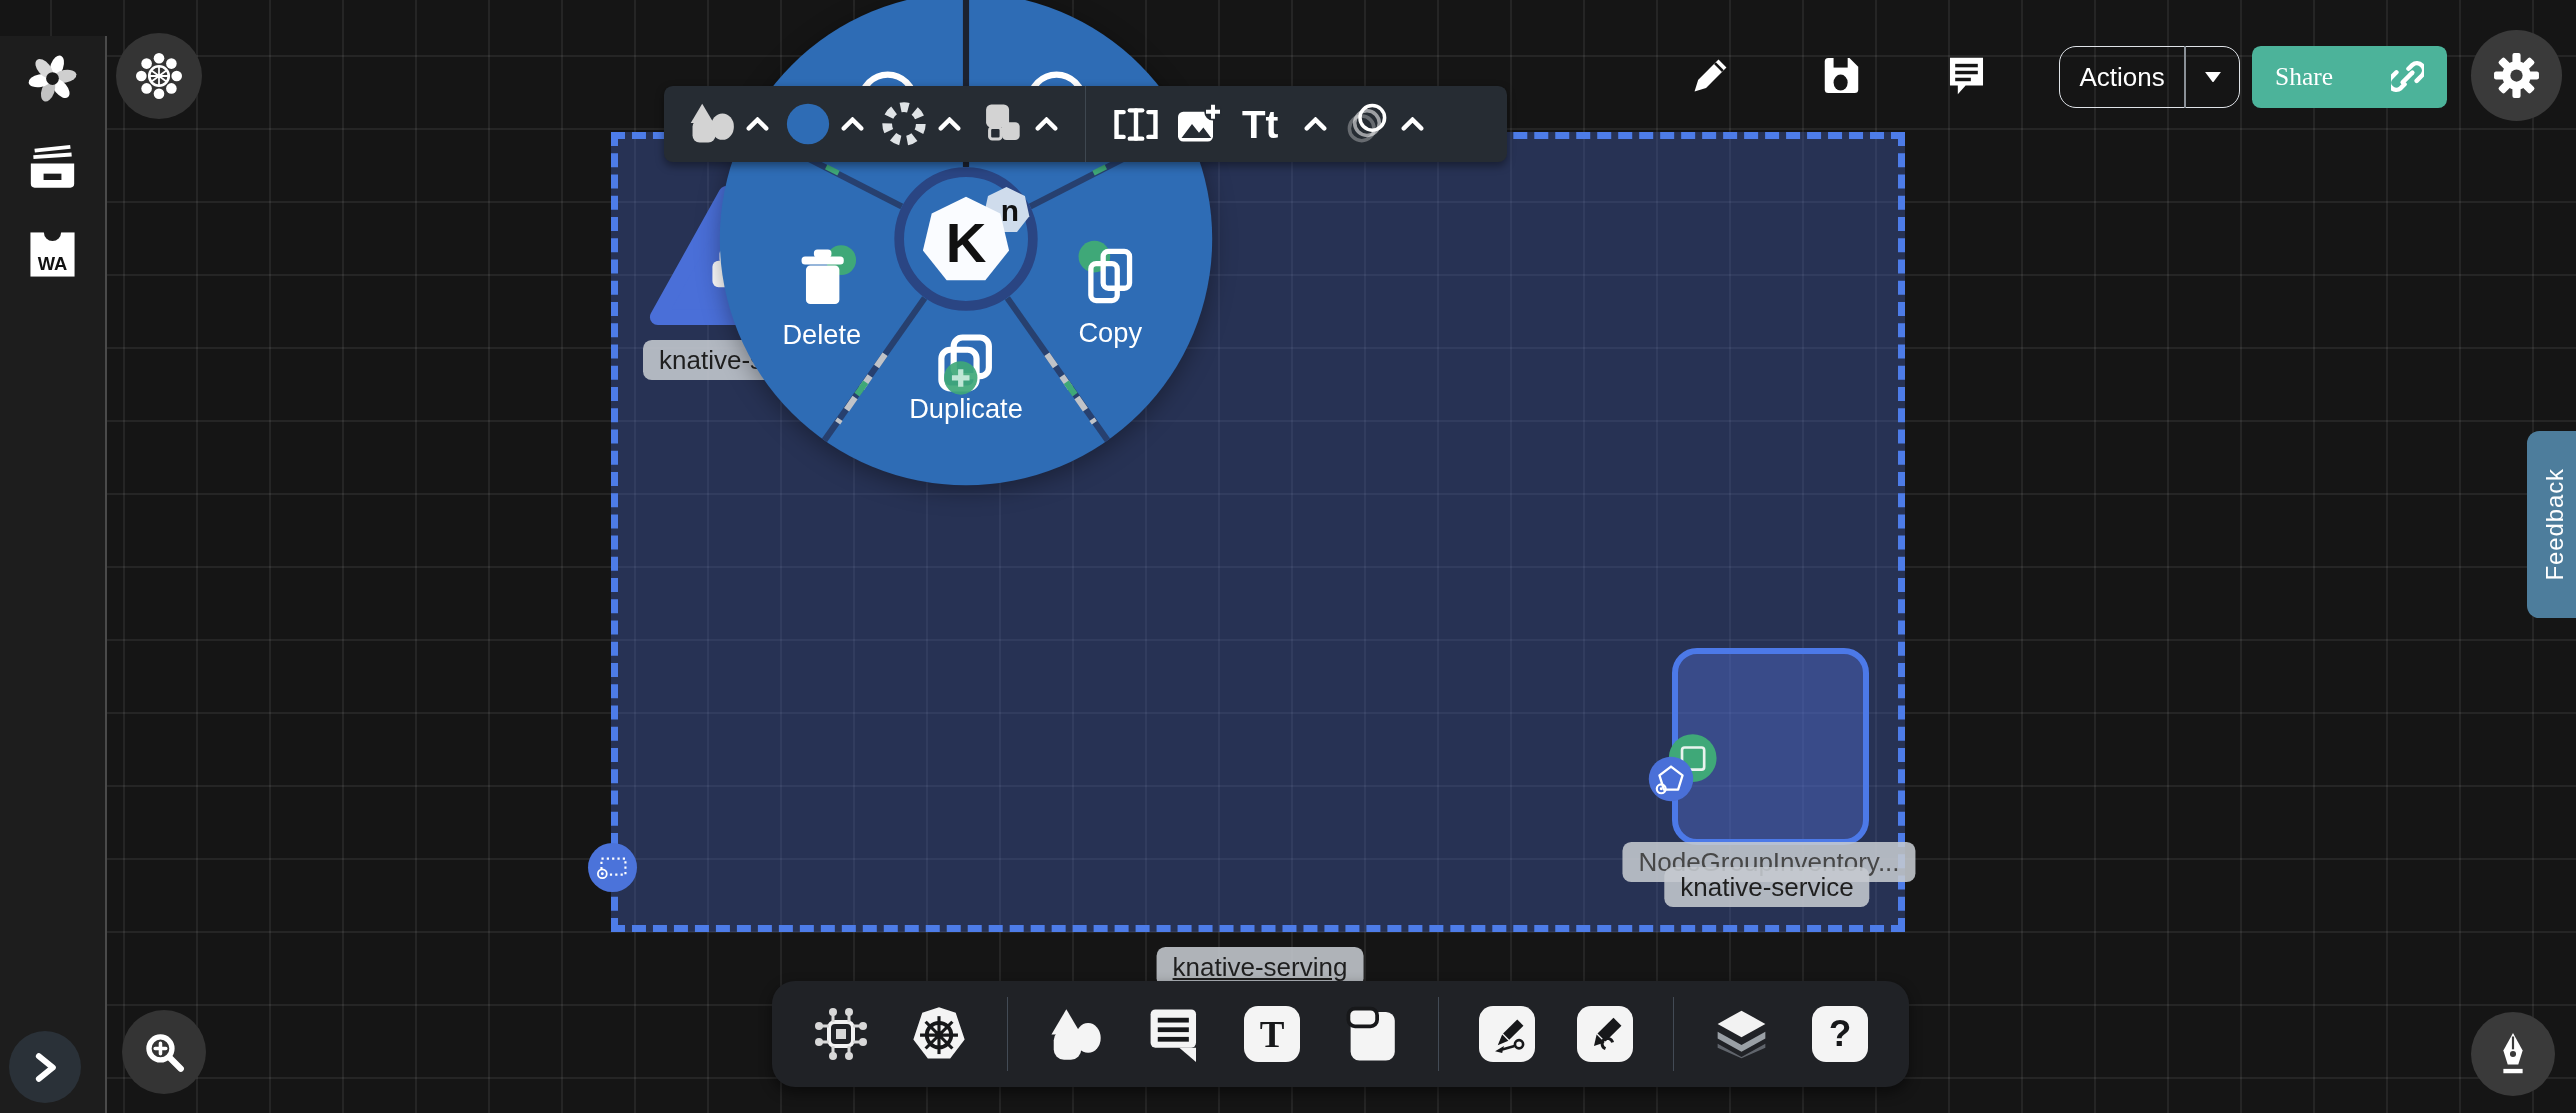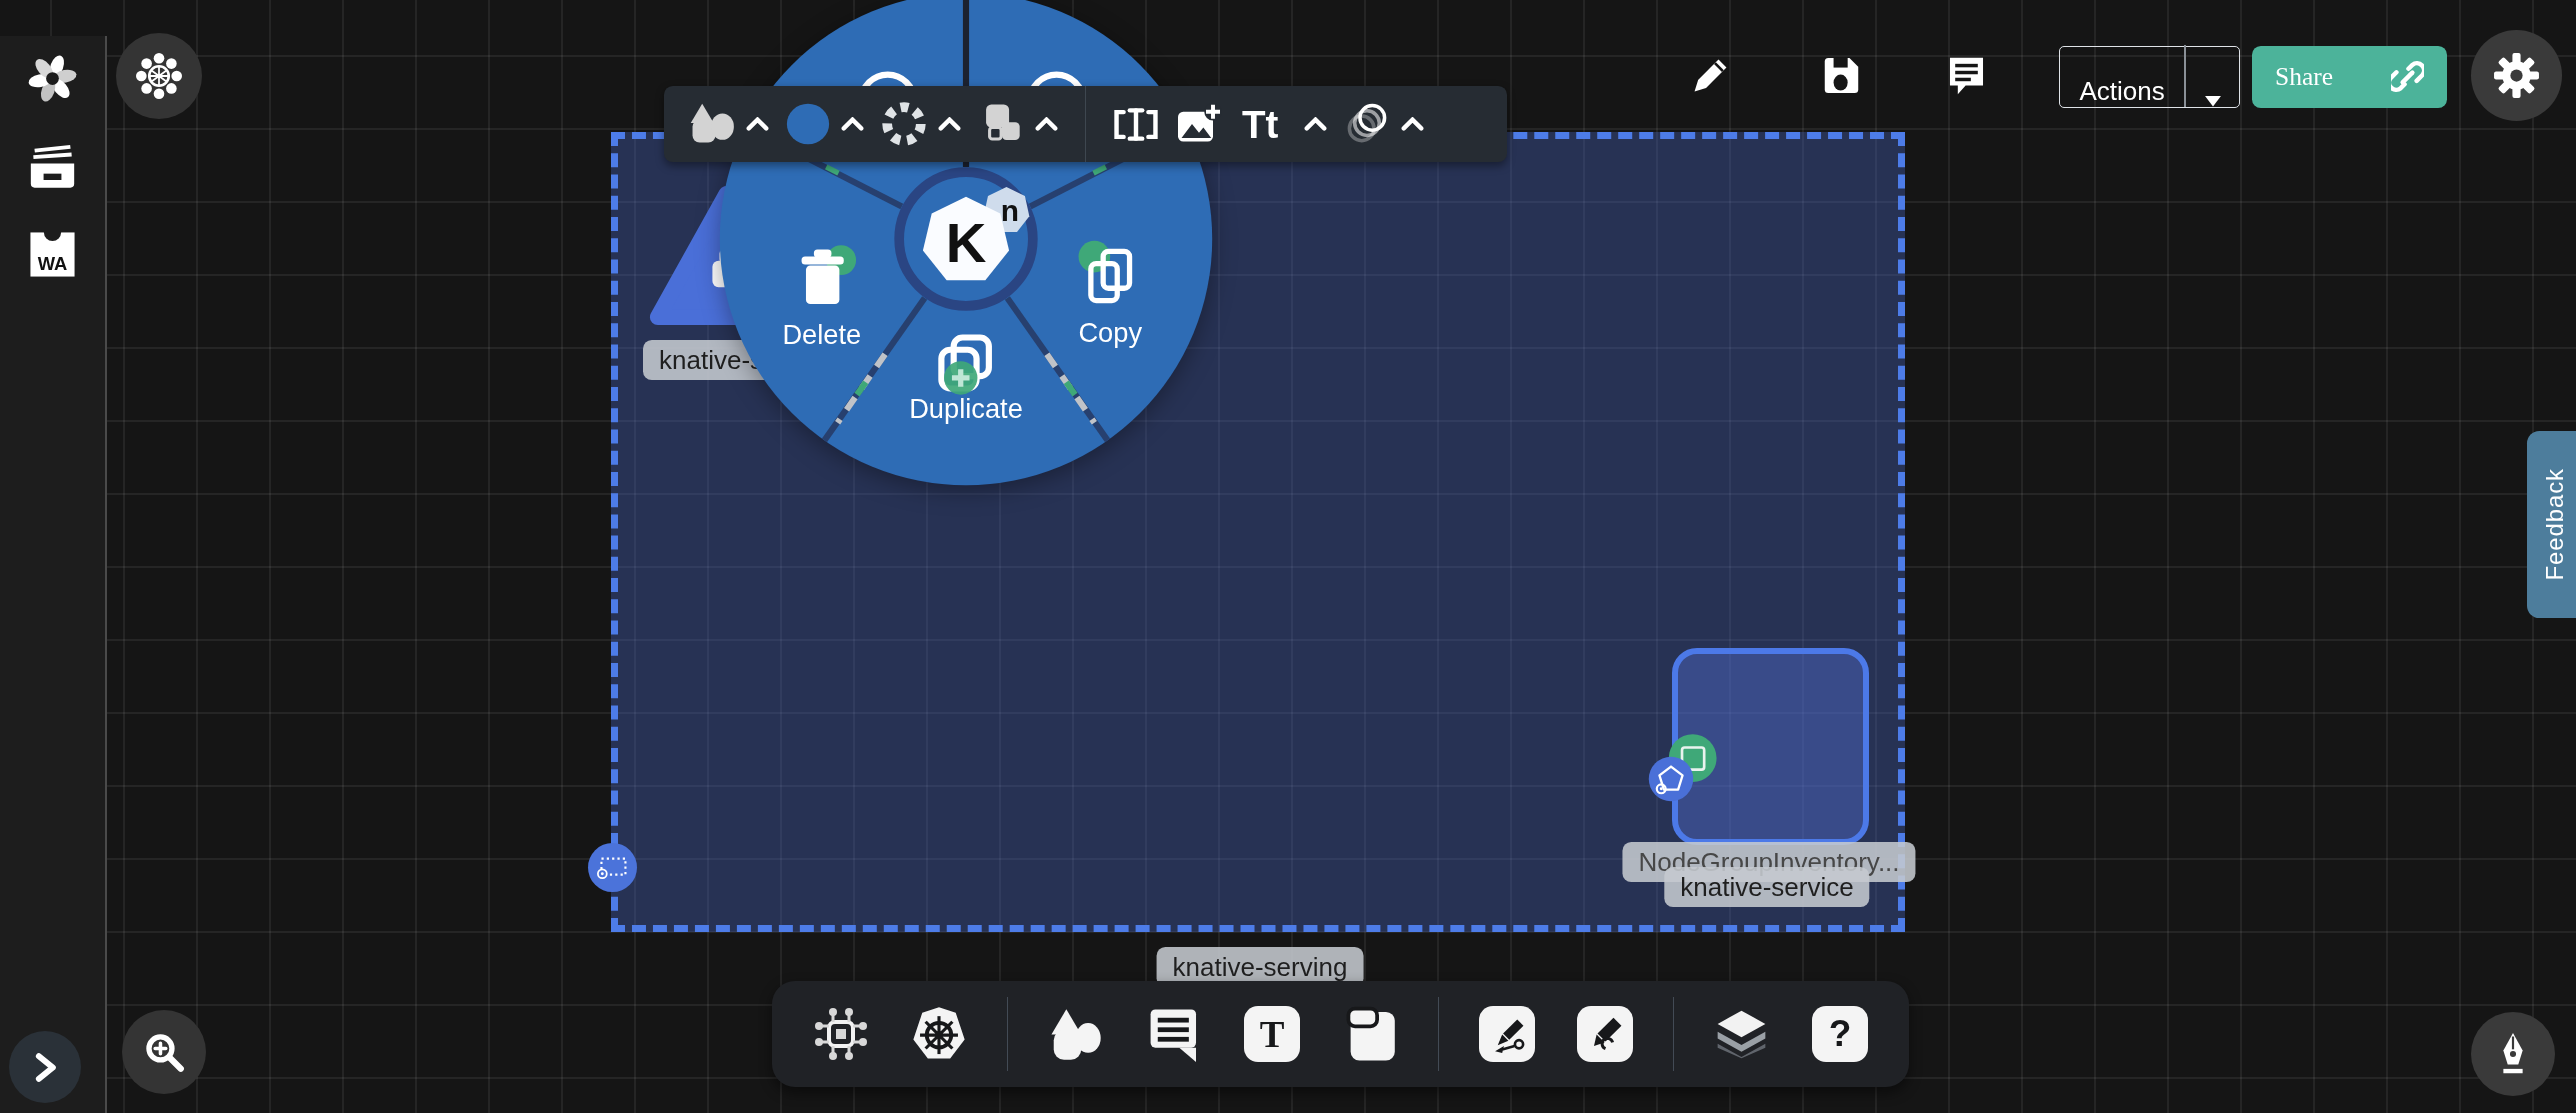--- a/index.html
+++ b/index.html
@@ -55,21 +55,21 @@
     box-shadow:0 3.5px 8.8px rgba(0,0,0,0.4);
   }
   .tb-btn { display:flex; align-items:center; gap:10.6px; cursor:pointer;justify-content:flex-end; }
   .tb-sep { width:1.8px; height:76px; background:#3e4750; margin:0 8.8px; flex:none; }
 
   
   .hdr-icon-btn { position:absolute; width:49px; height:49px; display:flex;
                   align-items:center; justify-content:center; }
   #actions-button {
     position:absolute; left:2059px; top:46px; width:181px; height:62px;
-    border:1.8px solid #dfe3e8; border-radius:5px; display:flex; align-items:flex-end;
+    border:1.8px solid #dfe3e8; border-radius:17px; display:flex; align-items:center;
     color:#ffffff; font-size:26px;
   }
   #actions-button .lbl { flex:1; text-align:center; }
   #actions-button .sep { width:1.8px; height:62px; background:#8a9097; }
   #actions-button .caret-box { width:53px; display:flex; justify-content:center; }
   #share-button {
     position:absolute; left:2252px; top:46px; width:195px; height:62px;
     background:#4cb39a; border-radius:8.8px; display:flex; align-items:center;
     justify-content:space-between; padding:0 23px; color:#fff; font-size:25.5px;font-family:Liberation Serif, serif;
   }
@@ -159,21 +159,21 @@
   </svg>
   <svg style="position:absolute; left:1647px; top:755px;" width="48" height="48" viewBox="0 0 54 54">
     <circle cx="27" cy="27" r="25" fill="#4a70d8"></circle>
     <polygon points="27,13 40,23 35,39 19,39 14,23" fill="none" stroke="#ffffff" stroke-width="2.6" stroke-linejoin="round"></polygon>
     <circle cx="16" cy="38" r="5" fill="none" stroke="#ffffff" stroke-width="2.4"></circle>
     <circle cx="16" cy="38" r="1.6" fill="#ffffff"></circle>
   </svg>
   <div class="pill" style="left:1769px; top:842px; transform:translateX(-50%); color:#474747;">NodeGroupInventory...</div>
   <div class="pill" style="left:1767px; top:867px; transform:translateX(-50%);text-align:center;">knative-service</div>
 
-  <div class="pill" style="left:1260px; top:947px; transform:translateX(-50%);">knative-serving</div>
+  <div class="pill" style="left:1260px; top:947px; transform:translateX(-50%);text-decoration:underline;">knative-serving</div>
 
   <div id="selection-badge">
     <svg width="32" height="25" viewBox="0 0 36 28">
       <rect x="5" y="4" width="27" height="18" fill="none" stroke="#ffffff" stroke-width="2.4" stroke-dasharray="2.5 3.5"></rect>
       <circle cx="6" cy="21" r="5" fill="#4b73da" stroke="#ffffff" stroke-width="2"></circle>
       <circle cx="6" cy="21" r="1.6" fill="#ffffff"></circle>
     </svg>
   </div>
 
   <svg id="radial-menu" width="510" height="510" viewBox="0 0 580 580">

